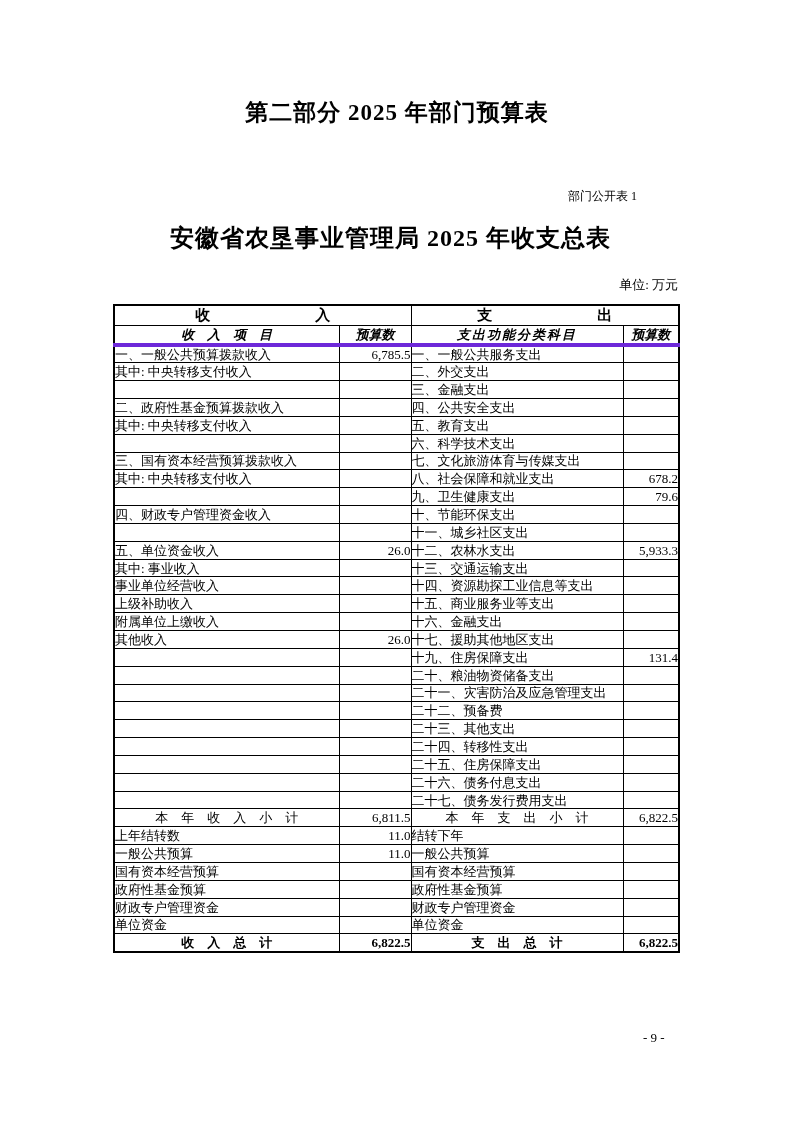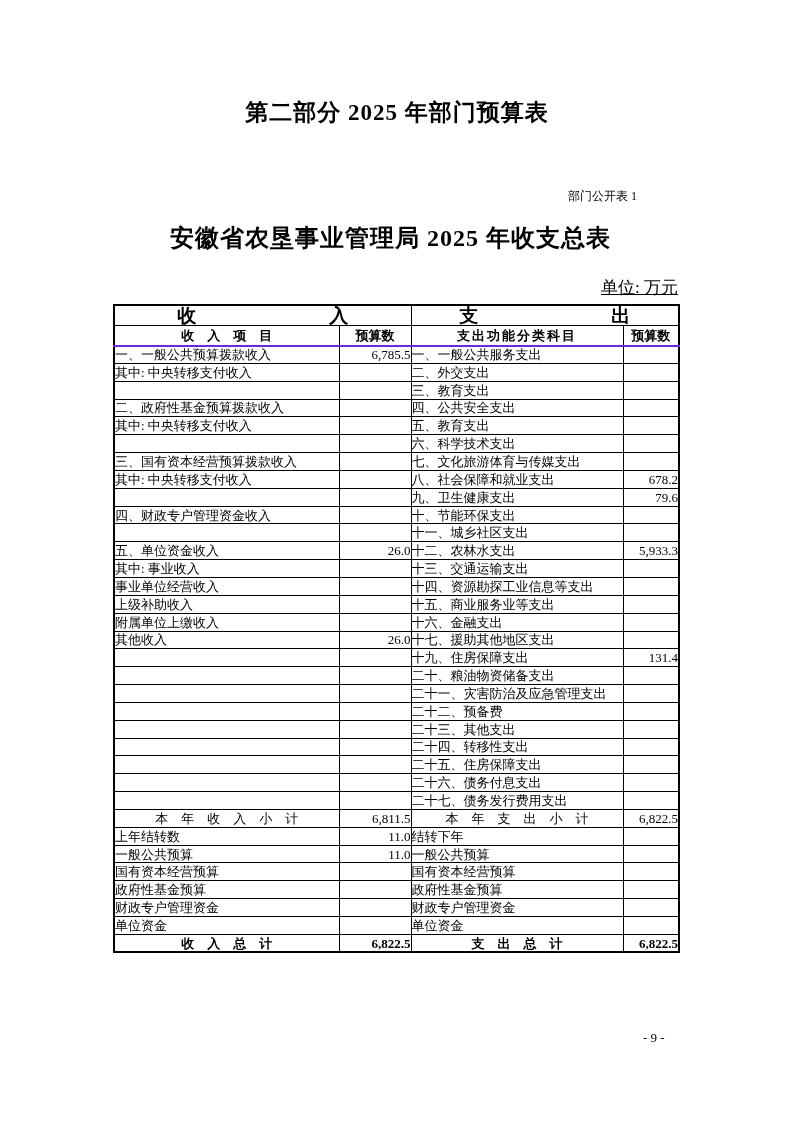--- a/index.html
+++ b/index.html
@@ -20,44 +20,43 @@
   .table-label {
     position:absolute; top:188px; right:157px;
     font-size:12px;
   }
   .table-title {
     position:absolute; top:222px; left:170px;
     font-size:24px; font-weight:bold; letter-spacing:1px;
   }
   .unit-note {
     position:absolute; top:276px; right:116px;
-    font-size:17px;
-    text-decoration:underline;
+    font-size:13px;
   }
   .page-number {
     position:absolute; top:1030px; left:643px;
     font-size:13px;
   }
 
   table.budget {
     position:absolute; top:304px; left:113px;
     width:565px;
     border-collapse:collapse; table-layout:fixed;
     border:2px solid #000;
   }
   table.budget th, table.budget td {
     border:1px solid #000;
     font-size:13px; line-height:1;
     white-space:nowrap; overflow:hidden;
     vertical-align:middle;
     padding:0;
   }
   table.budget thead th { font-weight:bold; height:20px; text-align:center; }
-  table.budget thead tr.grprow th { font-size:19px; }
-  table.budget thead tr.colrow th { border-bottom:2px solid #6d28d9; }
+  table.budget thead tr.grprow th { font-size:15px; }
+  table.budget thead tr.colrow th { border-bottom:4px solid #6d28d9;font-style:italic; }
   th.fnhdr { letter-spacing:2px; }
   table.budget tbody td { height:17.85px; }
   td.item { text-align:left; }
   td.val  { text-align:right; padding-right:5px; }
   td.ctr  { text-align:center; padding-left:0 !important;margin-top:32px; }
   tr.boldrow td { font-weight:bold; }
   .ind0 { padding-left:6px; }
   .ind1 { padding-left:50px; }
   .ind2 { padding-left:90px; }
   .ind3 { padding-left:26px; }
@@ -103,21 +102,21 @@
         </tr>
         <tr>
           <td class="item ind1">其中: 中央转移支付收入</td>
           <td class="val"></td>
           <td class="item ind0">二、外交支出</td>
           <td class="val"></td>
         </tr>
         <tr>
           <td class="item ind0"></td>
           <td class="val"></td>
-          <td class="item ind0">三、教育支出</td>
+          <td class="item ind0">三、金融支出</td>
           <td class="val"></td>
         </tr>
         <tr>
           <td class="item ind0">二、政府性基金预算拨款收入</td>
           <td class="val"></td>
           <td class="item ind0">四、公共安全支出</td>
           <td class="val"></td>
         </tr>
         <tr>
           <td class="item ind1">其中: 中央转移支付收入</td>

